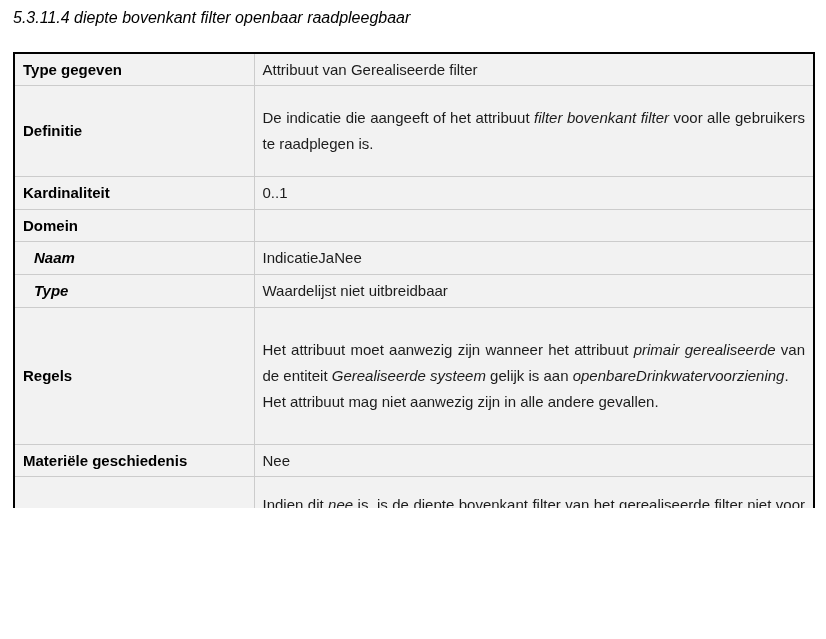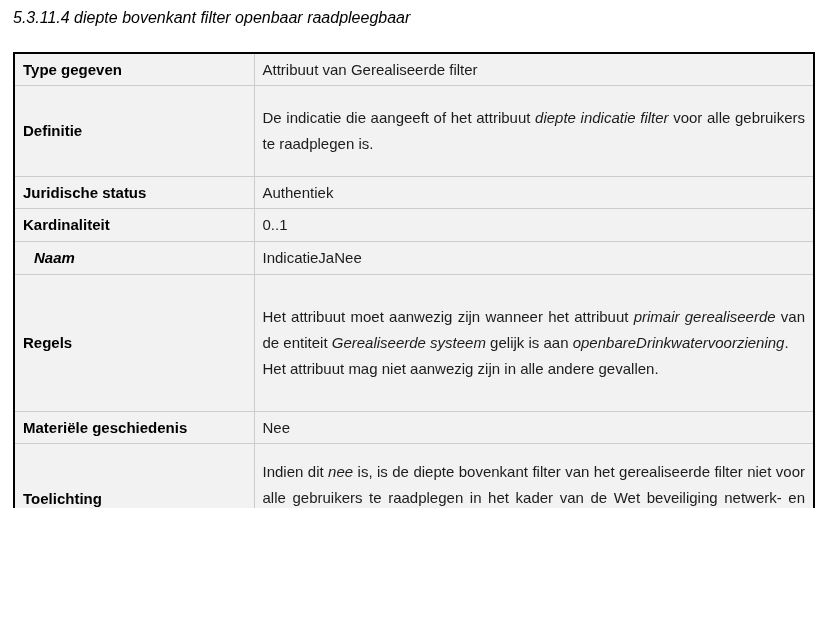--- a/index.html
+++ b/index.html
@@ -81,40 +81,44 @@
       </colgroup>
     <tbody>
       <tr class="h32">
         <td class="label">Type gegeven</td>
         <td class="value">Attribuut van Gerealiseerde filter</td>
       </tr>
 
       <tr class="h91">
         <td class="label">Definitie</td>
         <td class="value">
-            <p class="cell-text"><span>De indicatie die aangeeft of het attribuut </span><i>diepte indicatie filter</i><span> voor alle gebruikers te raadplegen is.</span></p>
+            <p class="cell-text"><span>De indicatie die aangeeft of het attribuut </span><i>filter bovenkant filter</i><span> voor alle gebruikers te raadplegen is.</span></p>
           </td>
       </tr>
 
-      <tr class="h32">
-        <td class="label">Juridische status</td>
-        <td class="value">Authentiek</td>
-      </tr>
 
       <tr class="h33">
         <td class="label">Kardinaliteit</td>
         <td class="value">0..1</td>
       </tr>
 
+      <tr class="h32">
+        <td class="label">Domein</td>
+        <td class="value"></td>
+      </tr>
 
       <tr class="h33">
         <td class="label indent">Naam</td>
         <td class="value">IndicatieJaNee</td>
       </tr>
 
+      <tr class="h33">
+        <td class="label indent">Type</td>
+        <td class="value">Waardelijst niet uitbreidbaar</td>
+      </tr>
 
       <tr class="h137">
         <td class="label">Regels</td>
         <td class="value">
             <p class="cell-text"><span>Het attribuut moet aanwezig zijn wanneer het attribuut </span><i>primair gerealiseerde</i><span> van de entiteit </span><i>Gerealiseerde systeem</i><span> gelijk is aan </span><i>openbareDrinkwatervoorziening</i><span>.</span><br><span>Het attribuut mag niet aanwezig zijn in alle andere gevallen.</span></p>
           </td>
       </tr>
 
       <tr class="h32">
         <td class="label">Materiële geschiedenis</td>

